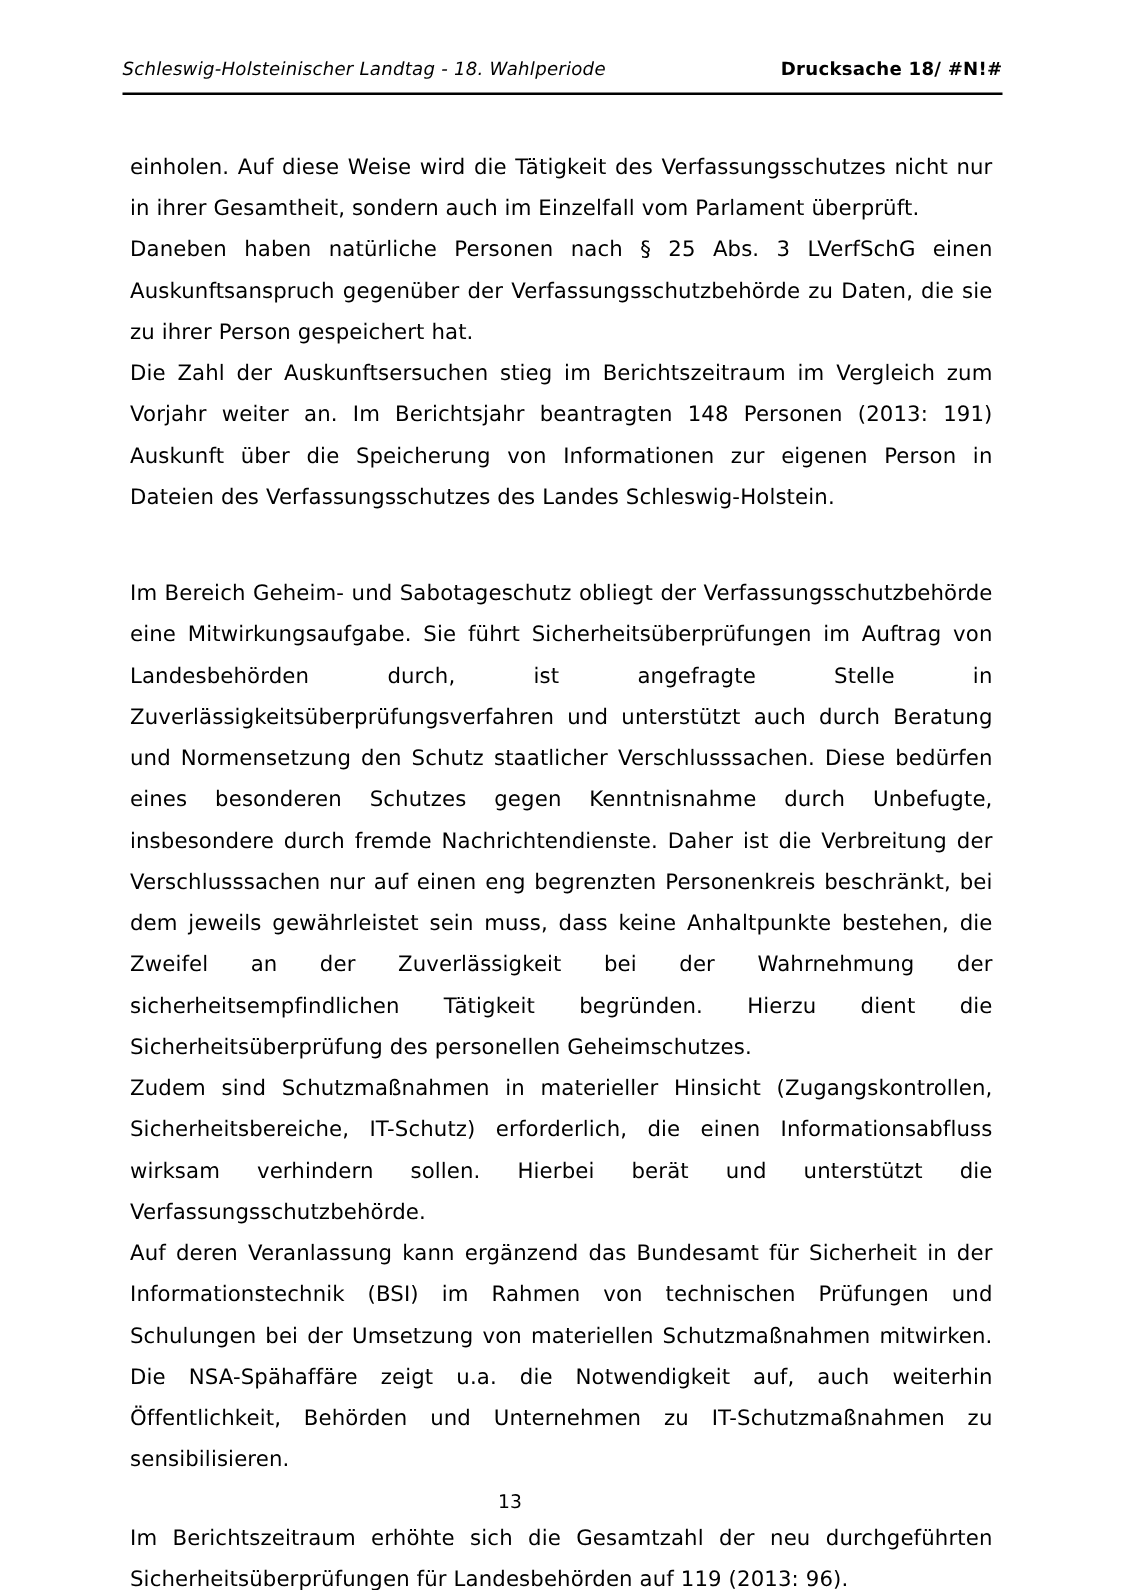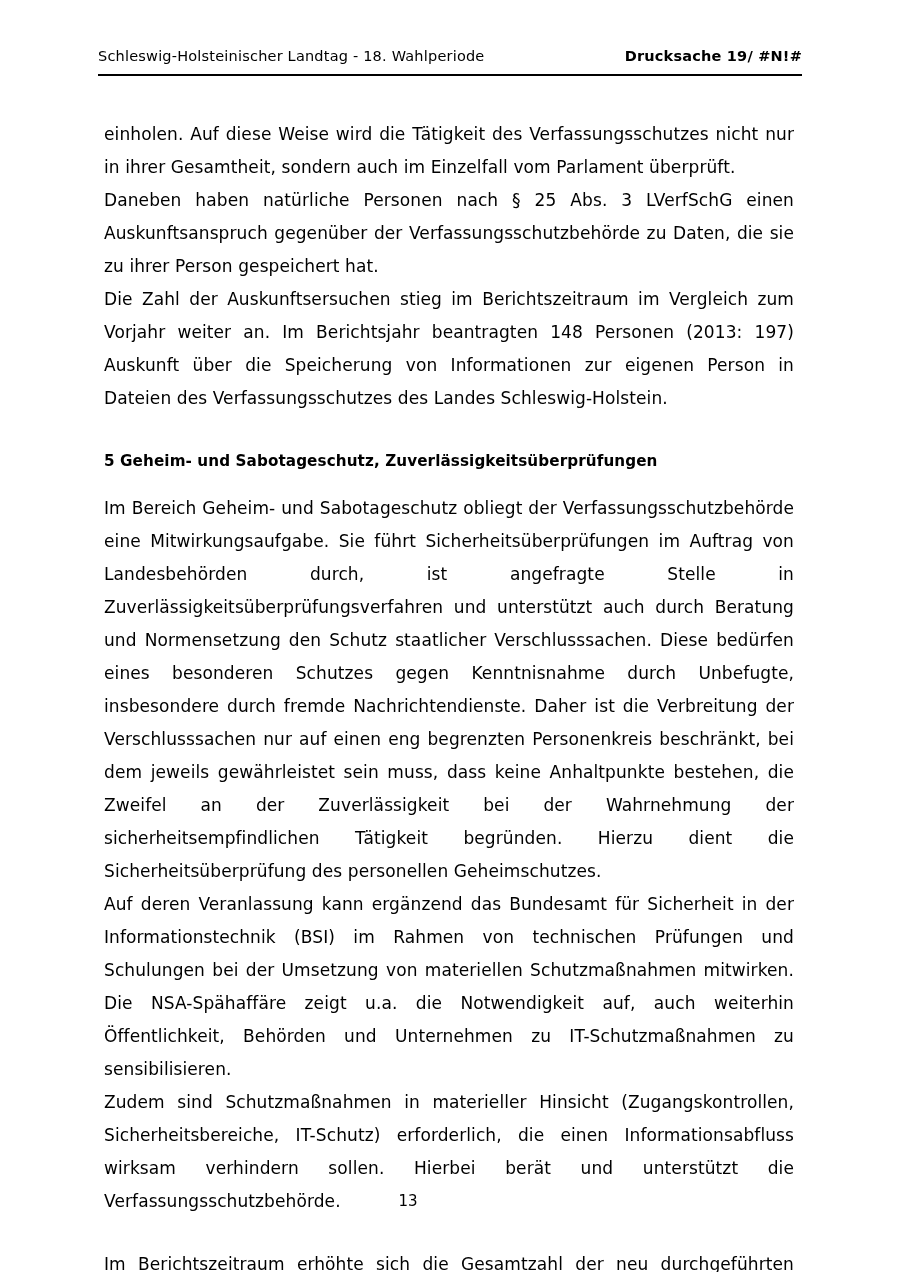--- a/index.html
+++ b/index.html
@@ -27,20 +27,21 @@
     top: 48px;
     width: 704px;
     display: flex;
     align-items: baseline;
     justify-content: space-between;
     font-size: 14.5px;
   }
   .header-left {
     white-space: nowrap;
     letter-spacing: 0.2px;
+    font-style: italic;
   }
   .header-right {
     font-weight: bold;
     white-space: nowrap;
     letter-spacing: 0.2px;
   }
   .header-rule {
     position: absolute;
     left: 98px;
     top: 74px;
@@ -81,37 +82,36 @@
     font-size: 15px;
   }
 </style>
 </head>
 <body>
 
 <div class="page">
 
   <div class="header">
     <span class="header-left">Schleswig-Holsteinischer Landtag - 18. Wahlperiode</span>
-    <span class="header-right">Drucksache 19/ #N!#</span>
+    <span class="header-right">Drucksache 18/ #N!#</span>
   </div>
   <div class="header-rule"></div>
 
   <div class="content">
 
     <p class="body-text">einholen. Auf diese Weise wird die Tätigkeit des Verfassungsschutzes nicht nur in ihrer Gesamtheit, sondern auch im Einzelfall vom Parlament überprüft.</p>
     <p class="body-text">Daneben haben natürliche Personen nach § 25 Abs. 3 LVerfSchG einen Auskunftsanspruch gegenüber der Verfassungsschutzbehörde zu Daten, die sie zu ihrer Person gespeichert hat.</p>
-    <p class="body-text">Die Zahl der Auskunftsersuchen stieg im Berichtszeitraum im Vergleich zum Vorjahr weiter an. Im Berichtsjahr beantragten 148 Personen (2013: 197) Auskunft über die Speicherung von Informationen zur eigenen Person in Dateien des Verfassungsschutzes des Landes Schleswig-Holstein.</p>
+    <p class="body-text">Die Zahl der Auskunftsersuchen stieg im Berichtszeitraum im Vergleich zum Vorjahr weiter an. Im Berichtsjahr beantragten 148 Personen (2013: 191) Auskunft über die Speicherung von Informationen zur eigenen Person in Dateien des Verfassungsschutzes des Landes Schleswig-Holstein.</p>
 
     <div class="gap-before-heading"></div>
-    <h2 class="section-heading">5 Geheim- und Sabotageschutz, Zuverlässigkeitsüberprüfungen</h2>
     <div class="gap-after-heading"></div>
 
     <p class="body-text">Im Bereich Geheim- und Sabotageschutz obliegt der Verfassungsschutzbehörde eine Mitwirkungsaufgabe. Sie führt Sicherheitsüberprüfungen im Auftrag von Landesbehörden durch, ist angefragte Stelle in Zuverlässigkeitsüberprüfungsverfahren und unterstützt auch durch Beratung und Normensetzung den Schutz staatlicher Verschlusssachen. Diese bedürfen eines besonderen Schutzes gegen Kenntnisnahme durch Unbefugte, insbesondere durch fremde Nachrichtendienste. Daher ist die Verbreitung der Verschlusssachen nur auf einen eng begrenzten Personenkreis beschränkt, bei dem jeweils gewährleistet sein muss, dass keine Anhaltpunkte bestehen, die Zweifel an der Zuverlässigkeit bei der Wahrnehmung der sicherheitsempfindlichen Tätigkeit begründen. Hierzu dient die Sicherheitsüberprüfung des personellen Geheimschutzes.</p>
+    <p class="body-text">Zudem sind Schutzmaßnahmen in materieller Hinsicht (Zugangskontrollen, Sicherheitsbereiche, IT-Schutz) erforderlich, die einen Informationsabfluss wirksam verhindern sollen. Hierbei berät und unterstützt die Verfassungsschutzbehörde.</p>
     <p class="body-text">Auf deren Veranlassung kann ergänzend das Bundesamt für Sicherheit in der Informationstechnik (BSI) im Rahmen von technischen Prüfungen und Schulungen bei der Umsetzung von materiellen Schutzmaßnahmen mitwirken. Die NSA-Spähaffäre zeigt u.a. die Notwendigkeit auf, auch weiterhin Öffentlichkeit, Behörden und Unternehmen zu IT-Schutzmaßnahmen zu sensibilisieren.</p>
-    <p class="body-text">Zudem sind Schutzmaßnahmen in materieller Hinsicht (Zugangskontrollen, Sicherheitsbereiche, IT-Schutz) erforderlich, die einen Informationsabfluss wirksam verhindern sollen. Hierbei berät und unterstützt die Verfassungsschutzbehörde.</p>
 
     <div class="gap-paragraph"></div>
 
     <p class="body-text">Im Berichtszeitraum erhöhte sich die Gesamtzahl der neu durchgeführten Sicherheitsüberprüfungen für Landesbehörden auf 119 (2013: 96).</p>
 
   </div>
 
   <div class="page-number">13</div>
 
 </div>

